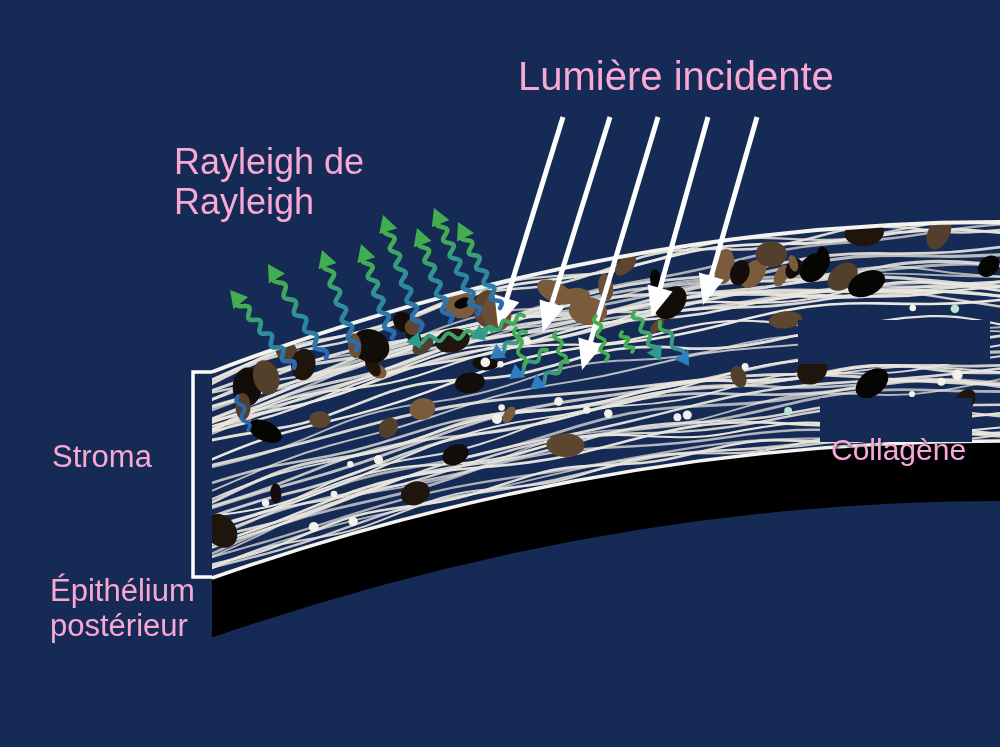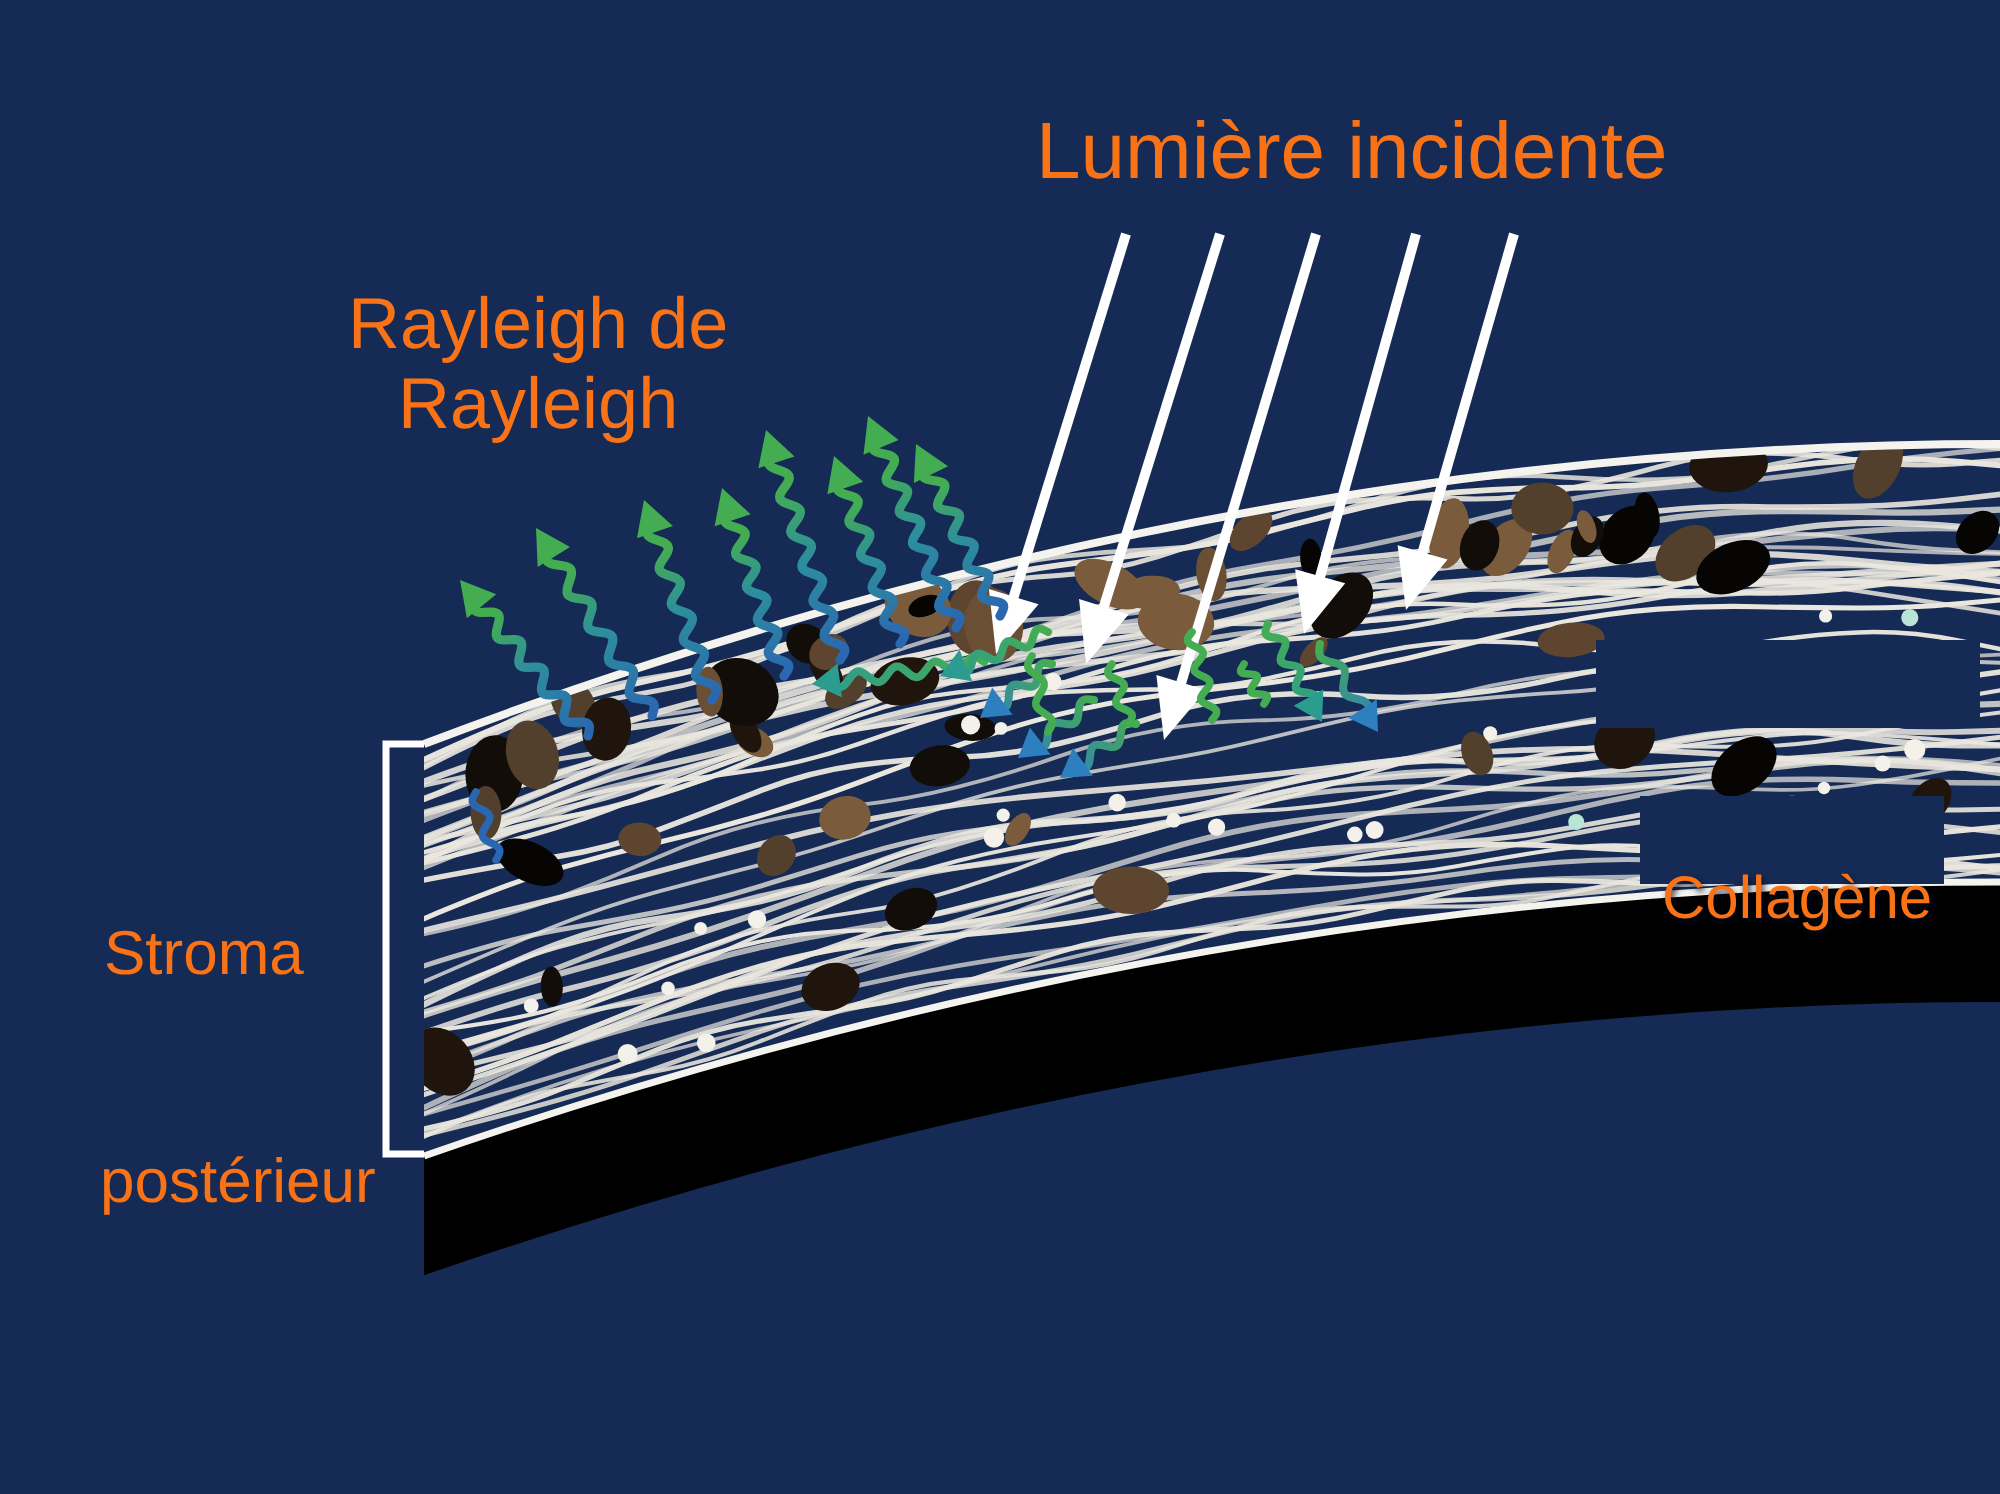--- a/index.html
+++ b/index.html
@@ -1,24 +1,24 @@
 <!DOCTYPE html>
 <html><head>
 <meta charset="utf-8">
 <style>
   html,body{margin:0;padding:0;background:#0b1a38;}
   #stage{position:relative;width:1000px;height:747px;overflow:hidden;
          font-family:"Liberation Sans",sans-serif;}
   #scene{position:absolute;left:0;top:0;}
-  .label{position:absolute;color:#f97316;white-space:nowrap;line-height:1.12;text-align:center;}
+  .label{position:absolute;color:#f9a8d4;white-space:nowrap;line-height:1.12;}
   .lbl-title{left:518px;top:54px;font-size:40px;}
   .lbl-rayleigh{left:174px;top:142px;font-size:36px;}
   .lbl-melanocytes{left:809px;top:323px;font-size:30px;text-shadow:1px 2px 3px rgba(5,12,30,.85);}
   .lbl-collagen{left:831px;top:401px;font-size:30px;text-shadow:1px 2px 3px rgba(5,12,30,.85);margin-top:32px;}
-  .lbl-stroma{left:52px;top:440px;font-size:31px;margin-top:20px;}
+  .lbl-stroma{left:52px;top:440px;font-size:31px;}
   .lbl-epithelium{left:50px;top:574px;font-size:31px;}
 </style>
 </head>
 <body>
 
 <div id="stage">
   <svg id="scene" width="1000" height="747" viewBox="0 0 1000 747">
       <rect x="0" y="0" width="1000" height="747" fill="#152a55"></rect>
       <path d="M212,578.6076800000001 Q606,441 1000,441 L1000,501 Q607,501 212,637.6076800000001 Z" fill="#000000"></path>
       <defs>
@@ -310,15 +310,16 @@
   </div>
 
 
   <div class="label lbl-collagen">Collagène</div>
 
   <div class="label lbl-stroma">
     <div>Stroma</div>
   </div>
 
   <div class="label lbl-epithelium">
+    <div>Épithélium</div>
     <div>postérieur</div>
   </div>
 </div>
 
 </body></html>

